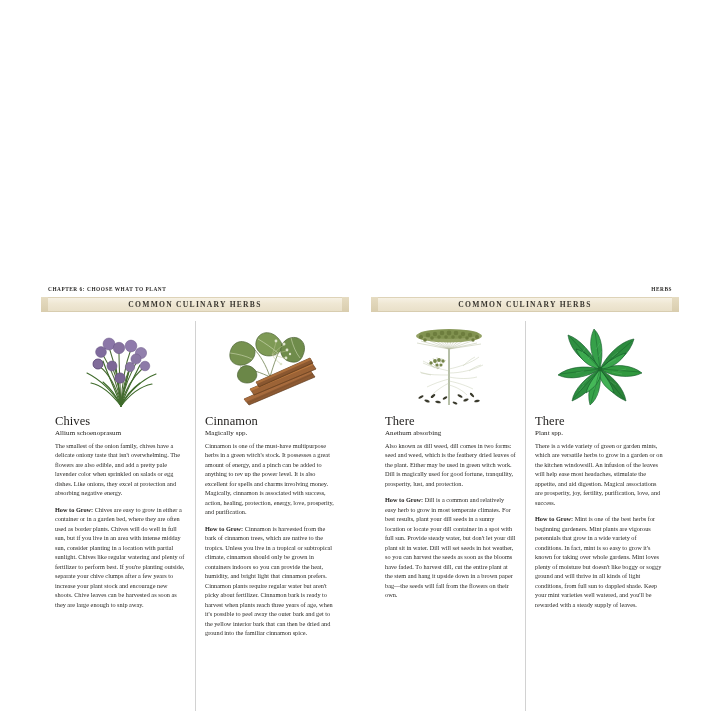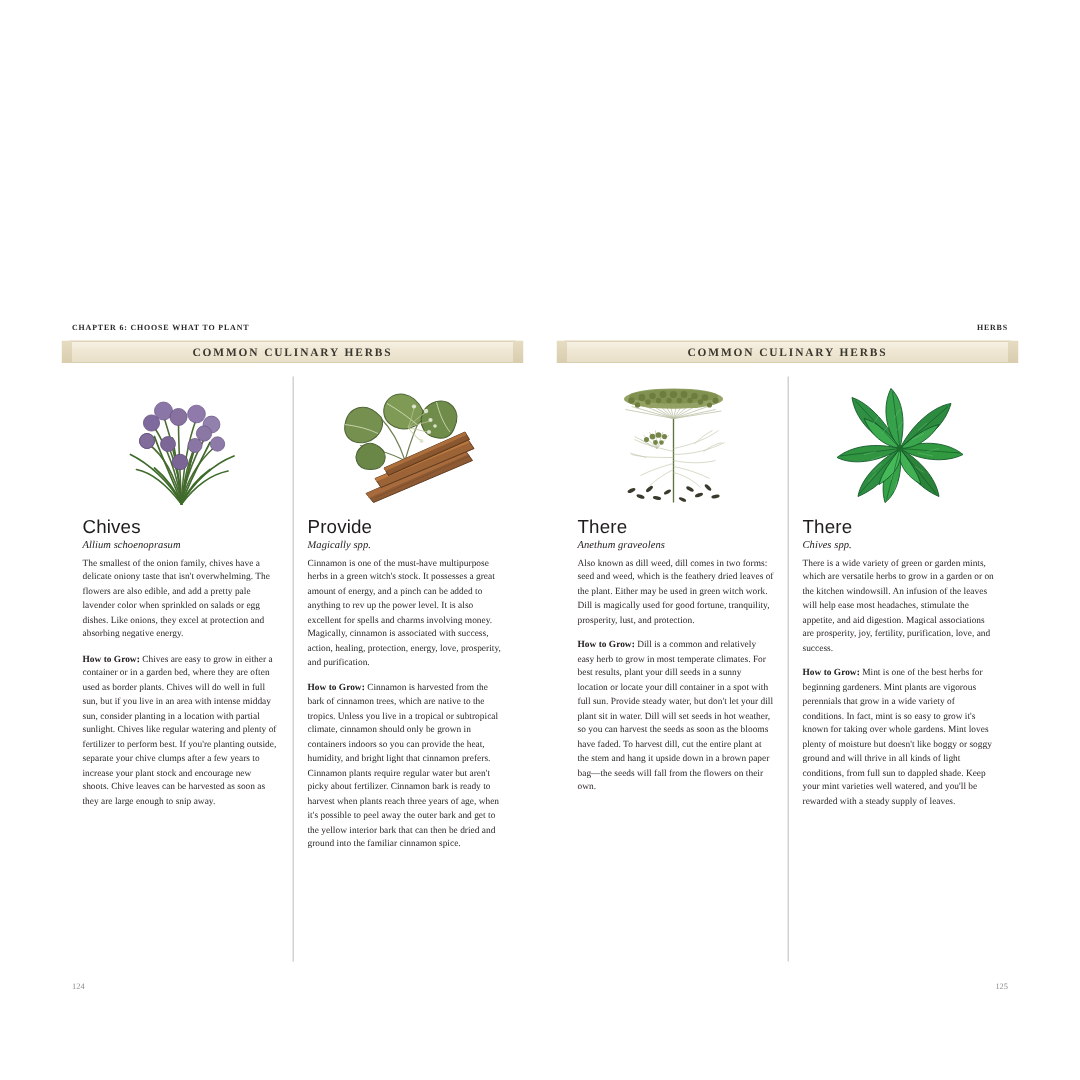--- a/index.html
+++ b/index.html
@@ -13,21 +13,21 @@
     position: relative;
     width: 720px; height: 720px;
     background: #ffffff;
     overflow: hidden;
   }
   .spread {
     position: absolute;
     left: 0; top: 0;
     width: 720px; height: 720px;
     display: flex;
-    align-items: center;
+    align-items: flex-end;
     justify-content: center;
     gap: 32px;
     padding-top: 140px;
   }
 
   
   .page {
     position: relative;
     width: 298px;
     height: 440px;
@@ -98,30 +98,29 @@
   .figure {
     height: 88px;
     display: flex;
     align-items: flex-end;
     justify-content: center;
     padding-bottom: 2px;
   }
   .figure svg { display: block; }
 
   .herb-name {
-    font-family: Liberation Sans, sans-serif;
+    font-family: Liberation Serif, serif;
     font-size: 12.5px;
     color: #1f1d1b;
     line-height: 1.05;
     margin: 6px 0 1px 0;
     letter-spacing: 0.1px;
   }
   .herb-latin {
     font-family: "Liberation Serif", serif;
-    font-style: italic;
     font-size: 7px;
     color: #23211f;
     margin-bottom: 3.5px;
     letter-spacing: 0.05px;
   }
   .body-text {
     font-family: "Liberation Serif", serif;
     font-size: 6.25px;
     line-height: 1.52;
     color: #2a2825;
@@ -254,21 +253,21 @@
                 <path d="M36 57 L90 33 L93 38 L39 62 Z" fill="#8a5730" stroke="#5a3619" stroke-width="0.65"></path>
                 <path d="M36 57 L90 33 L91 35 L37 59 Z" fill="#ac6f3c"></path>
                 <g stroke="#6b4323" stroke-width="0.4" fill="none" opacity="0.7">
                   <path d="M34 70 L96 44"></path>
                     <path d="M40 61 L92 38"></path>
                     <path d="M30 77 L93 49"></path>
                 </g>
               </g>
             </svg>
           </div>
-          <div class="herb-name">Provide</div>
+          <div class="herb-name">Cinnamon</div>
           <div class="herb-latin">Magically spp.</div>
           <p class="body-text">Cinnamon is one of the must-have multipurpose herbs in a green witch's stock. It possesses a great amount of energy, and a pinch can be added to anything to rev up the power level. It is also excellent for spells and charms involving money. Magically, cinnamon is associated with success, action, healing, protection, energy, love, prosperity, and purification.</p>
           <p class="body-text"><span class="lead">How to Grow:</span> <span>Cinnamon is harvested from the bark of cinnamon trees, which are native to the tropics. Unless you live in a tropical or subtropical climate, cinnamon should only be grown in containers indoors so you can provide the heat, humidity, and bright light that cinnamon prefers. Cinnamon plants require regular water but aren't picky about fertilizer. Cinnamon bark is ready to harvest when plants reach three years of age, when it's possible to peel away the outer bark and get to the yellow interior bark that can then be dried and ground into the familiar cinnamon spice.</span></p>
         </div>
       </div>
 
       <div class="foot">
         <span>124</span>
       </div>
     </div>
@@ -366,21 +365,21 @@
                 <ellipse cx="59" cy="73" rx="2.8" ry="1.2" transform="rotate(30 59 73)"></ellipse>
                 <ellipse cx="65" cy="77" rx="2.8" ry="1.2" transform="rotate(-20 65 77)"></ellipse>
                 <ellipse cx="71" cy="72" rx="2.8" ry="1.2" transform="rotate(45 71 72)"></ellipse>
                 <ellipse cx="76" cy="78" rx="2.8" ry="1.2" transform="rotate(-10 76 78)"></ellipse>
                 <ellipse cx="54" cy="80" rx="2.6" ry="1.1" transform="rotate(25 54 80)"></ellipse>
                 <ellipse cx="44" cy="75" rx="2.6" ry="1.1" transform="rotate(-30 44 75)"></ellipse>
               </g>
             </svg>
           </div>
           <div class="herb-name">There</div>
-          <div class="herb-latin">Anethum graveolens</div>
+          <div class="herb-latin">Anethum absorbing</div>
           <p class="body-text">Also known as dill weed, dill comes in two forms: seed and weed, which is the feathery dried leaves of the plant. Either may be used in green witch work. Dill is magically used for good fortune, tranquility, prosperity, lust, and protection.</p>
           <p class="body-text"><span class="lead">How to Grow:</span> <span>Dill is a common and relatively easy herb to grow in most temperate climates. For best results, plant your dill seeds in a sunny location or locate your dill container in a spot with full sun. Provide steady water, but don't let your dill plant sit in water. Dill will set seeds in hot weather, so you can harvest the seeds as soon as the blooms have faded. To harvest dill, cut the entire plant at the stem and hang it upside down in a brown paper bag—the seeds will fall from the flowers on their own.</span></p>
         </div>
 
         <div class="col sep">
           <div class="figure">
             <svg width="100" height="82" viewBox="0 0 100 82">
               <g stroke="#14582a" stroke-width="0.6">
                 <path d="M50 44 C42 28 30 14 18 10 C20 24 32 38 50 44Z" fill="#2f8f42"></path>
                 <path d="M50 44 C54 26 52 12 44 4 C38 16 40 32 50 44Z" fill="#36a04a"></path>
@@ -420,21 +419,21 @@
                   <path d="M48 66 L46 73"></path>
                 <path d="M38 54 L32 60"></path>
                   <path d="M34 60 L29 66"></path>
                 <path d="M34 46 L26 48"></path>
                   <path d="M38 49 L30 52"></path>
               </g>
               <circle cx="50" cy="44" r="2.2" fill="#1d6b2c"></circle>
             </svg>
           </div>
           <div class="herb-name">There</div>
-          <div class="herb-latin">Chives spp.</div>
+          <div class="herb-latin">Plant spp.</div>
           <p class="body-text">There is a wide variety of green or garden mints, which are versatile herbs to grow in a garden or on the kitchen windowsill. An infusion of the leaves will help ease most headaches, stimulate the appetite, and aid digestion. Magical associations are prosperity, joy, fertility, purification, love, and success.</p>
           <p class="body-text"><span class="lead">How to Grow:</span> <span>Mint is one of the best herbs for beginning gardeners. Mint plants are vigorous perennials that grow in a wide variety of conditions. In fact, mint is so easy to grow it's known for taking over whole gardens. Mint loves plenty of moisture but doesn't like boggy or soggy ground and will thrive in all kinds of light conditions, from full sun to dappled shade. Keep your mint varieties well watered, and you'll be rewarded with a steady supply of leaves.</span></p>
         </div>
       </div>
 
       <div class="foot">
         <span>125</span>
       </div>
     </div>
 

